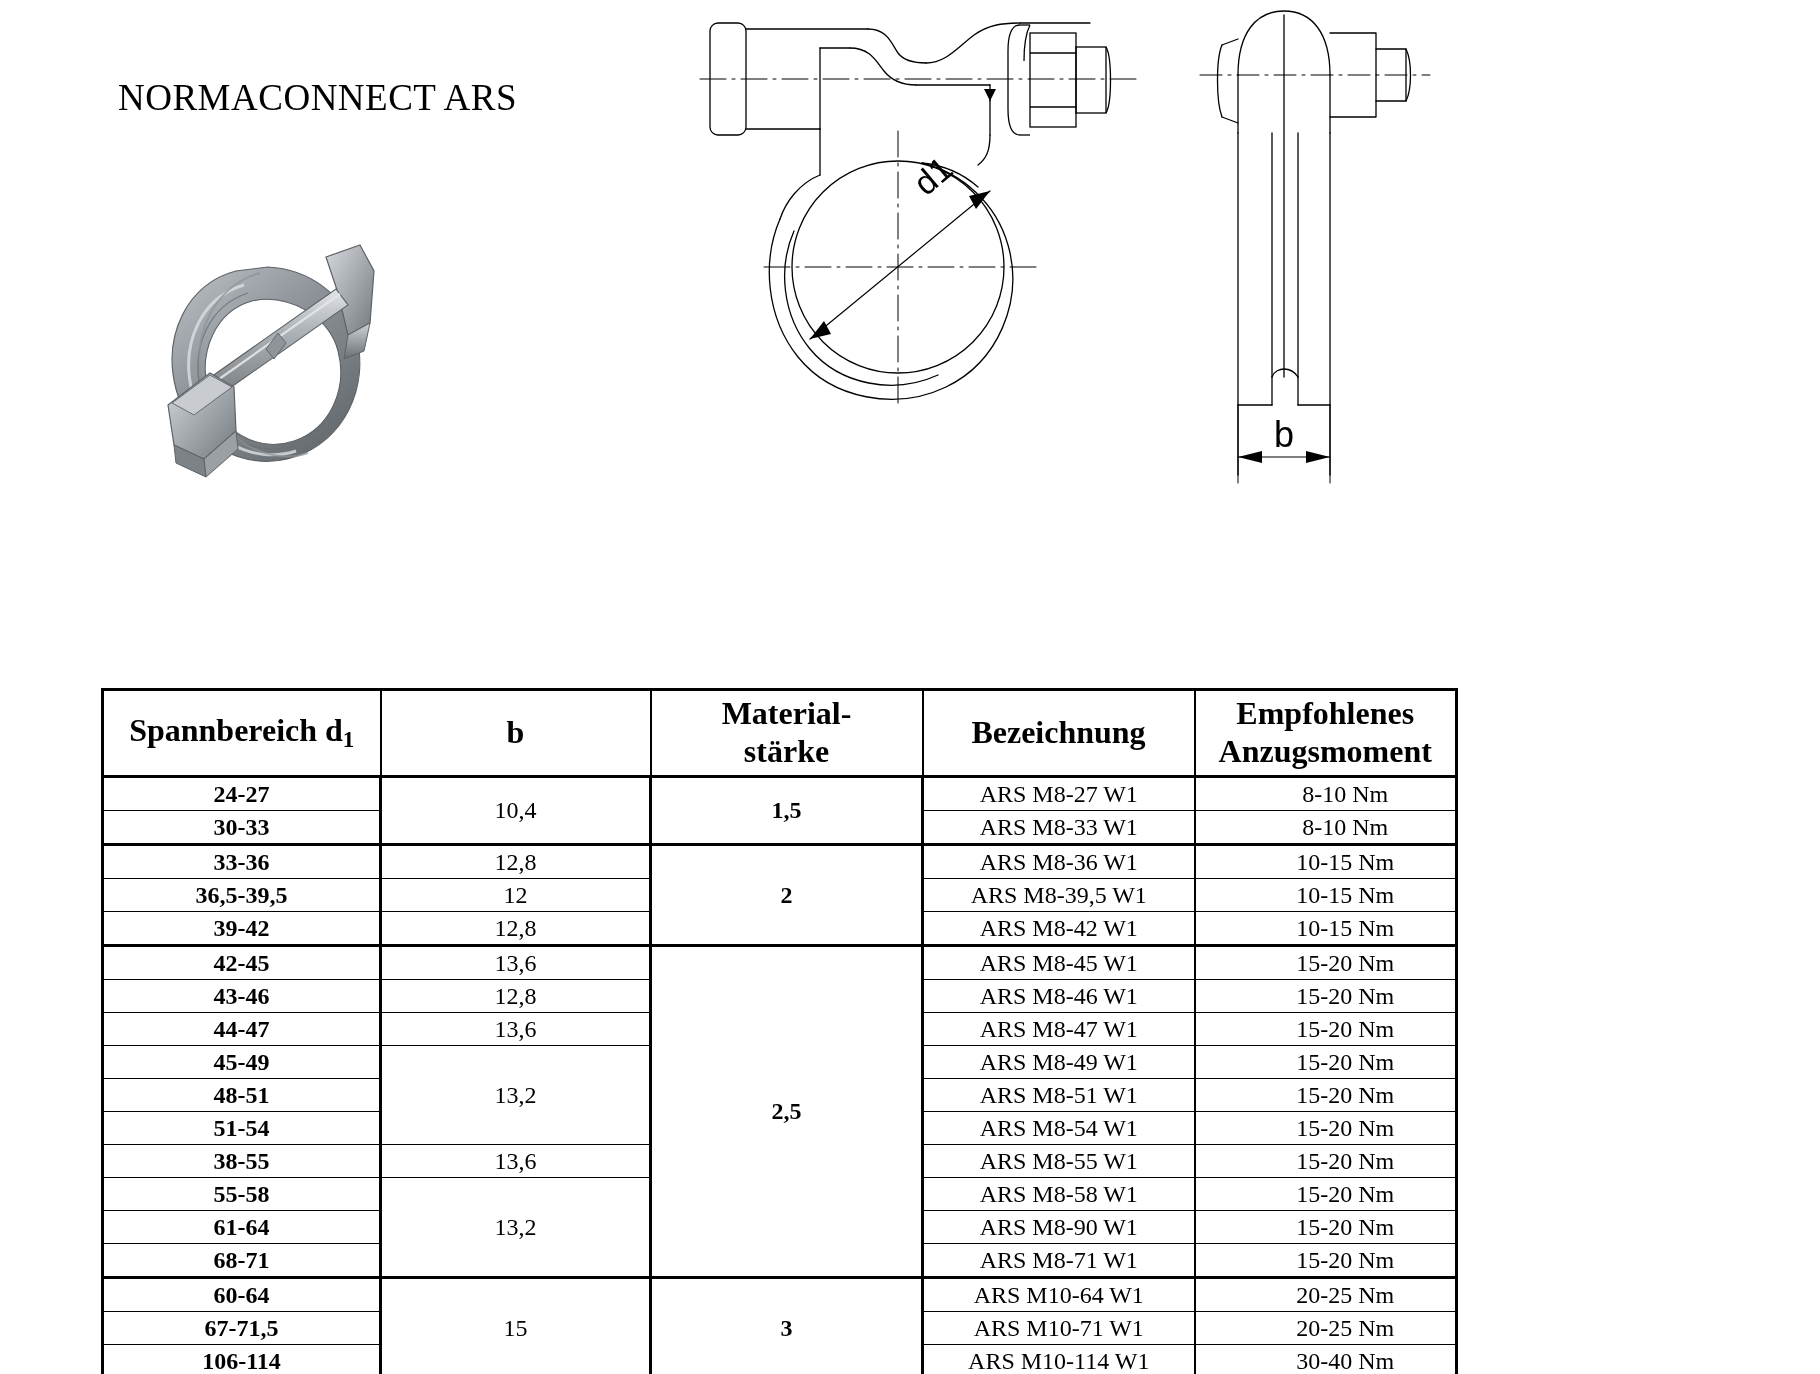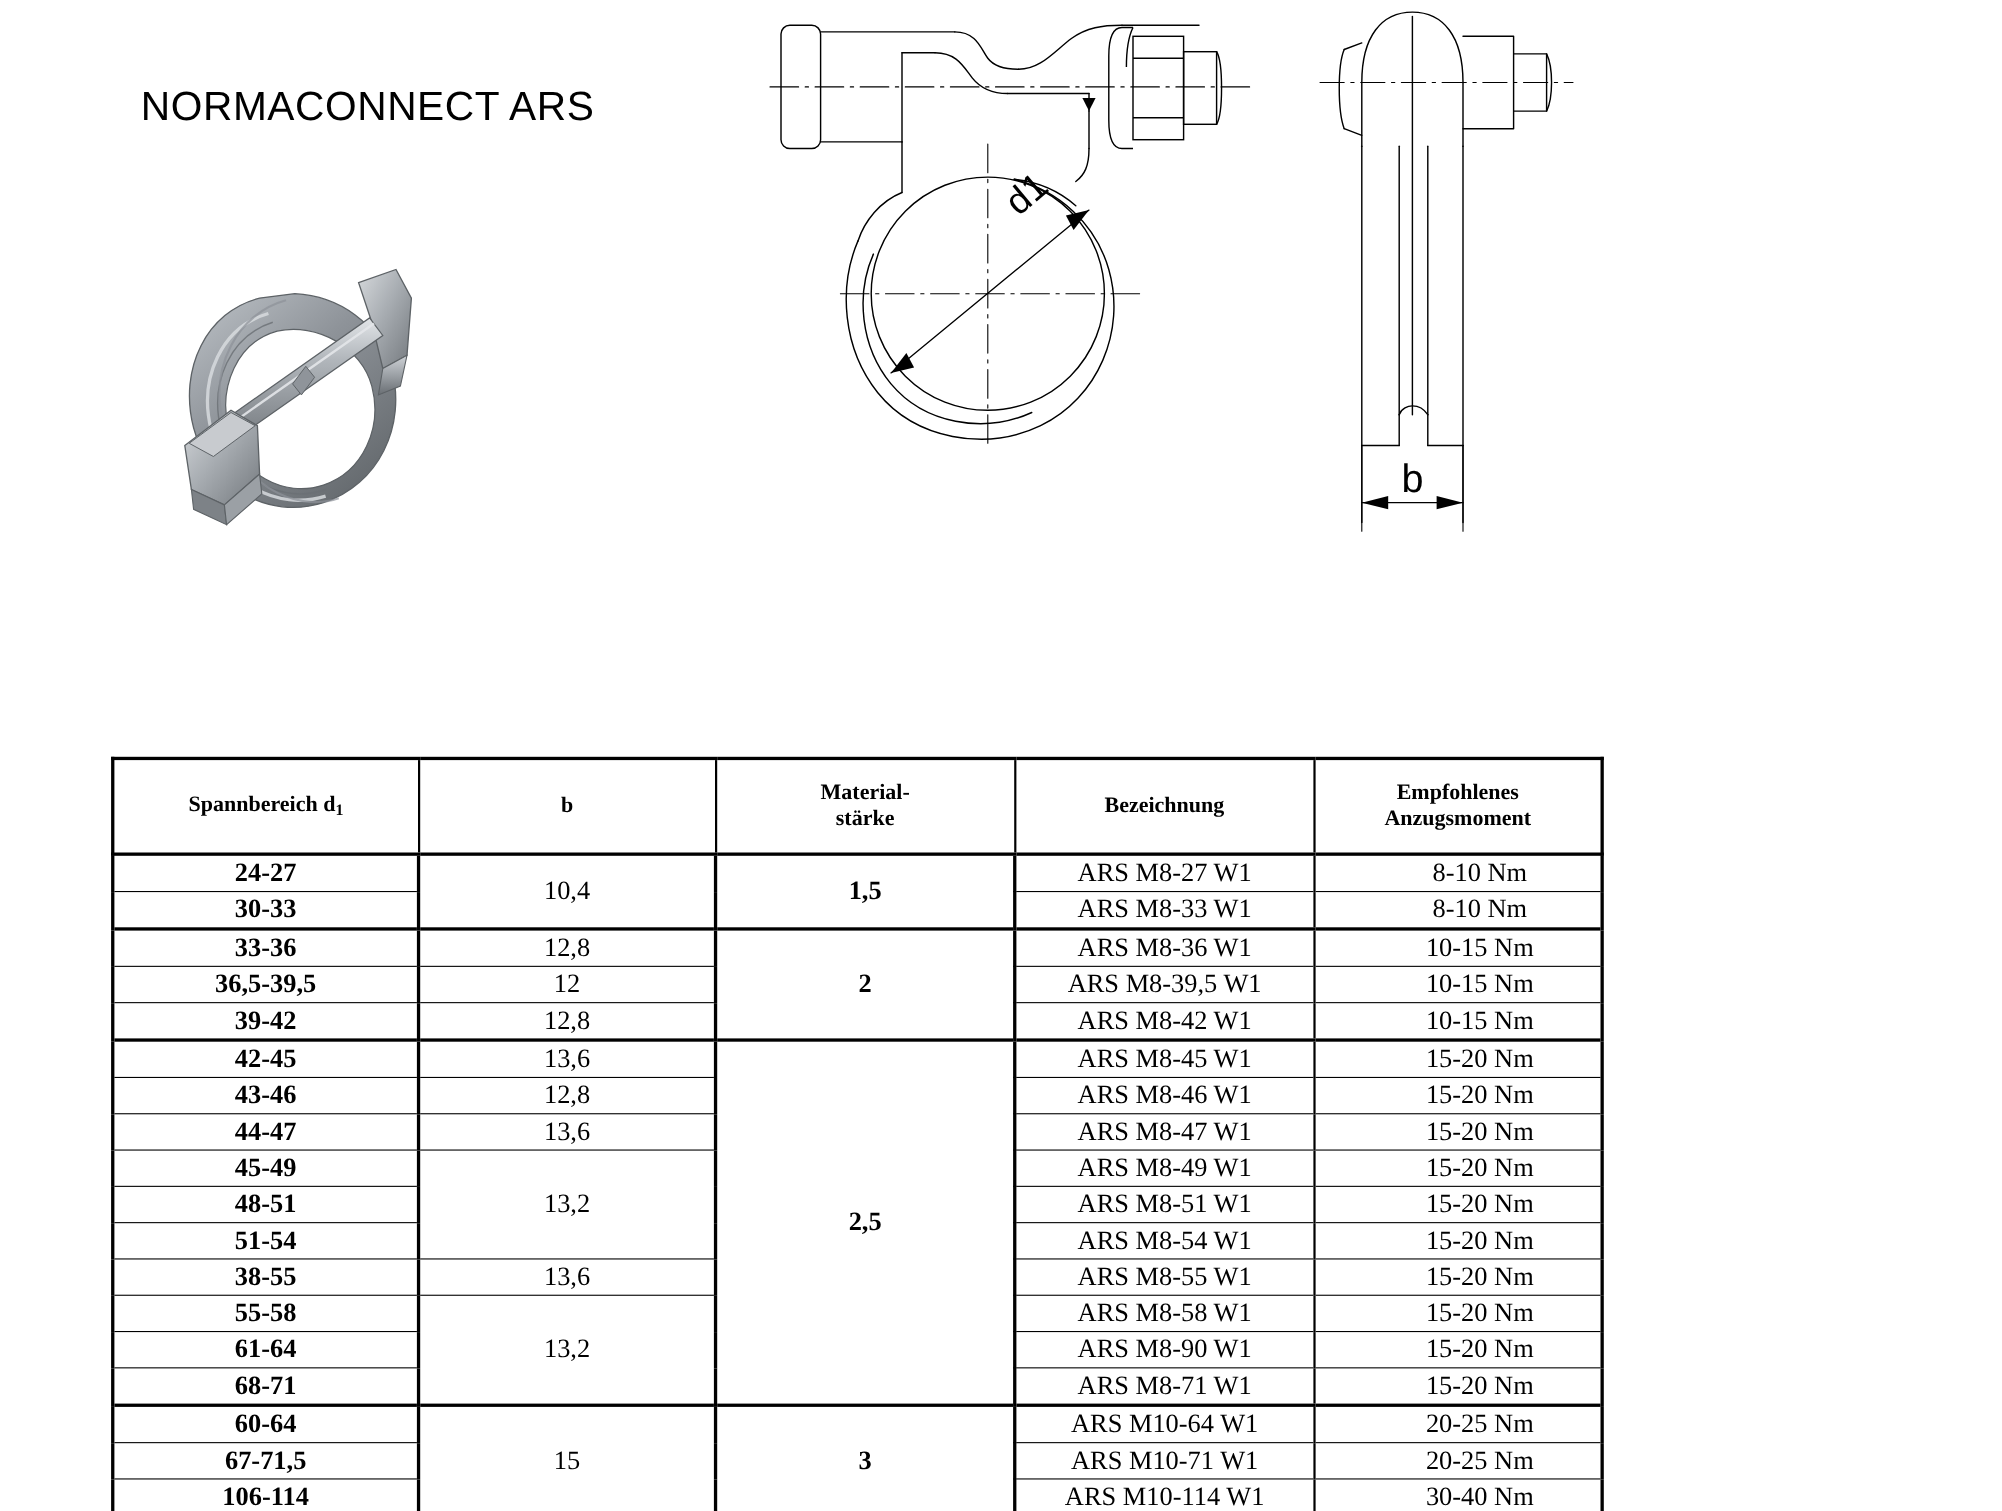--- a/index.html
+++ b/index.html
@@ -13,26 +13,26 @@
     height: 1374px;
     position: relative;
     overflow: hidden;
     font-family: "Liberation Serif", "DejaVu Serif", serif;
     color: #000000;
   }
 
   
   #page-title {
     position: absolute;
-    left: 128px;
+    left: 118px;
     top: 76px;
     font-size: 37px;
     letter-spacing: 0.5px;
     white-space: nowrap;
-    font-family: Liberation Sans, sans-serif;
+    font-family: Liberation Serif, serif;
   }
 
   
   .figure {
     position: absolute;
   }
   #render-3d {
     left: 140px;
     top: 195px;
     width: 290px;
@@ -72,21 +72,21 @@
   table.spec col.c5 { width: 262px; }
 
   table.spec th, table.spec td {
     border: 1px solid #000;
     text-align: center;
     vertical-align: middle;
     font-family: "Liberation Serif", "DejaVu Serif", serif;
     padding: 0;
   }
   table.spec thead th {
-    font-size: 20px;
+    font-size: 32px;
     font-weight: bold;
     height: 84px;
     line-height: 1.18;
     border-width: 3px 2px;
     border-style: solid;
     border-color: #000;
   }
   table.spec thead th.first { border-left-width: 3px; }
   table.spec thead th.last { border-right-width: 3px; }
 

